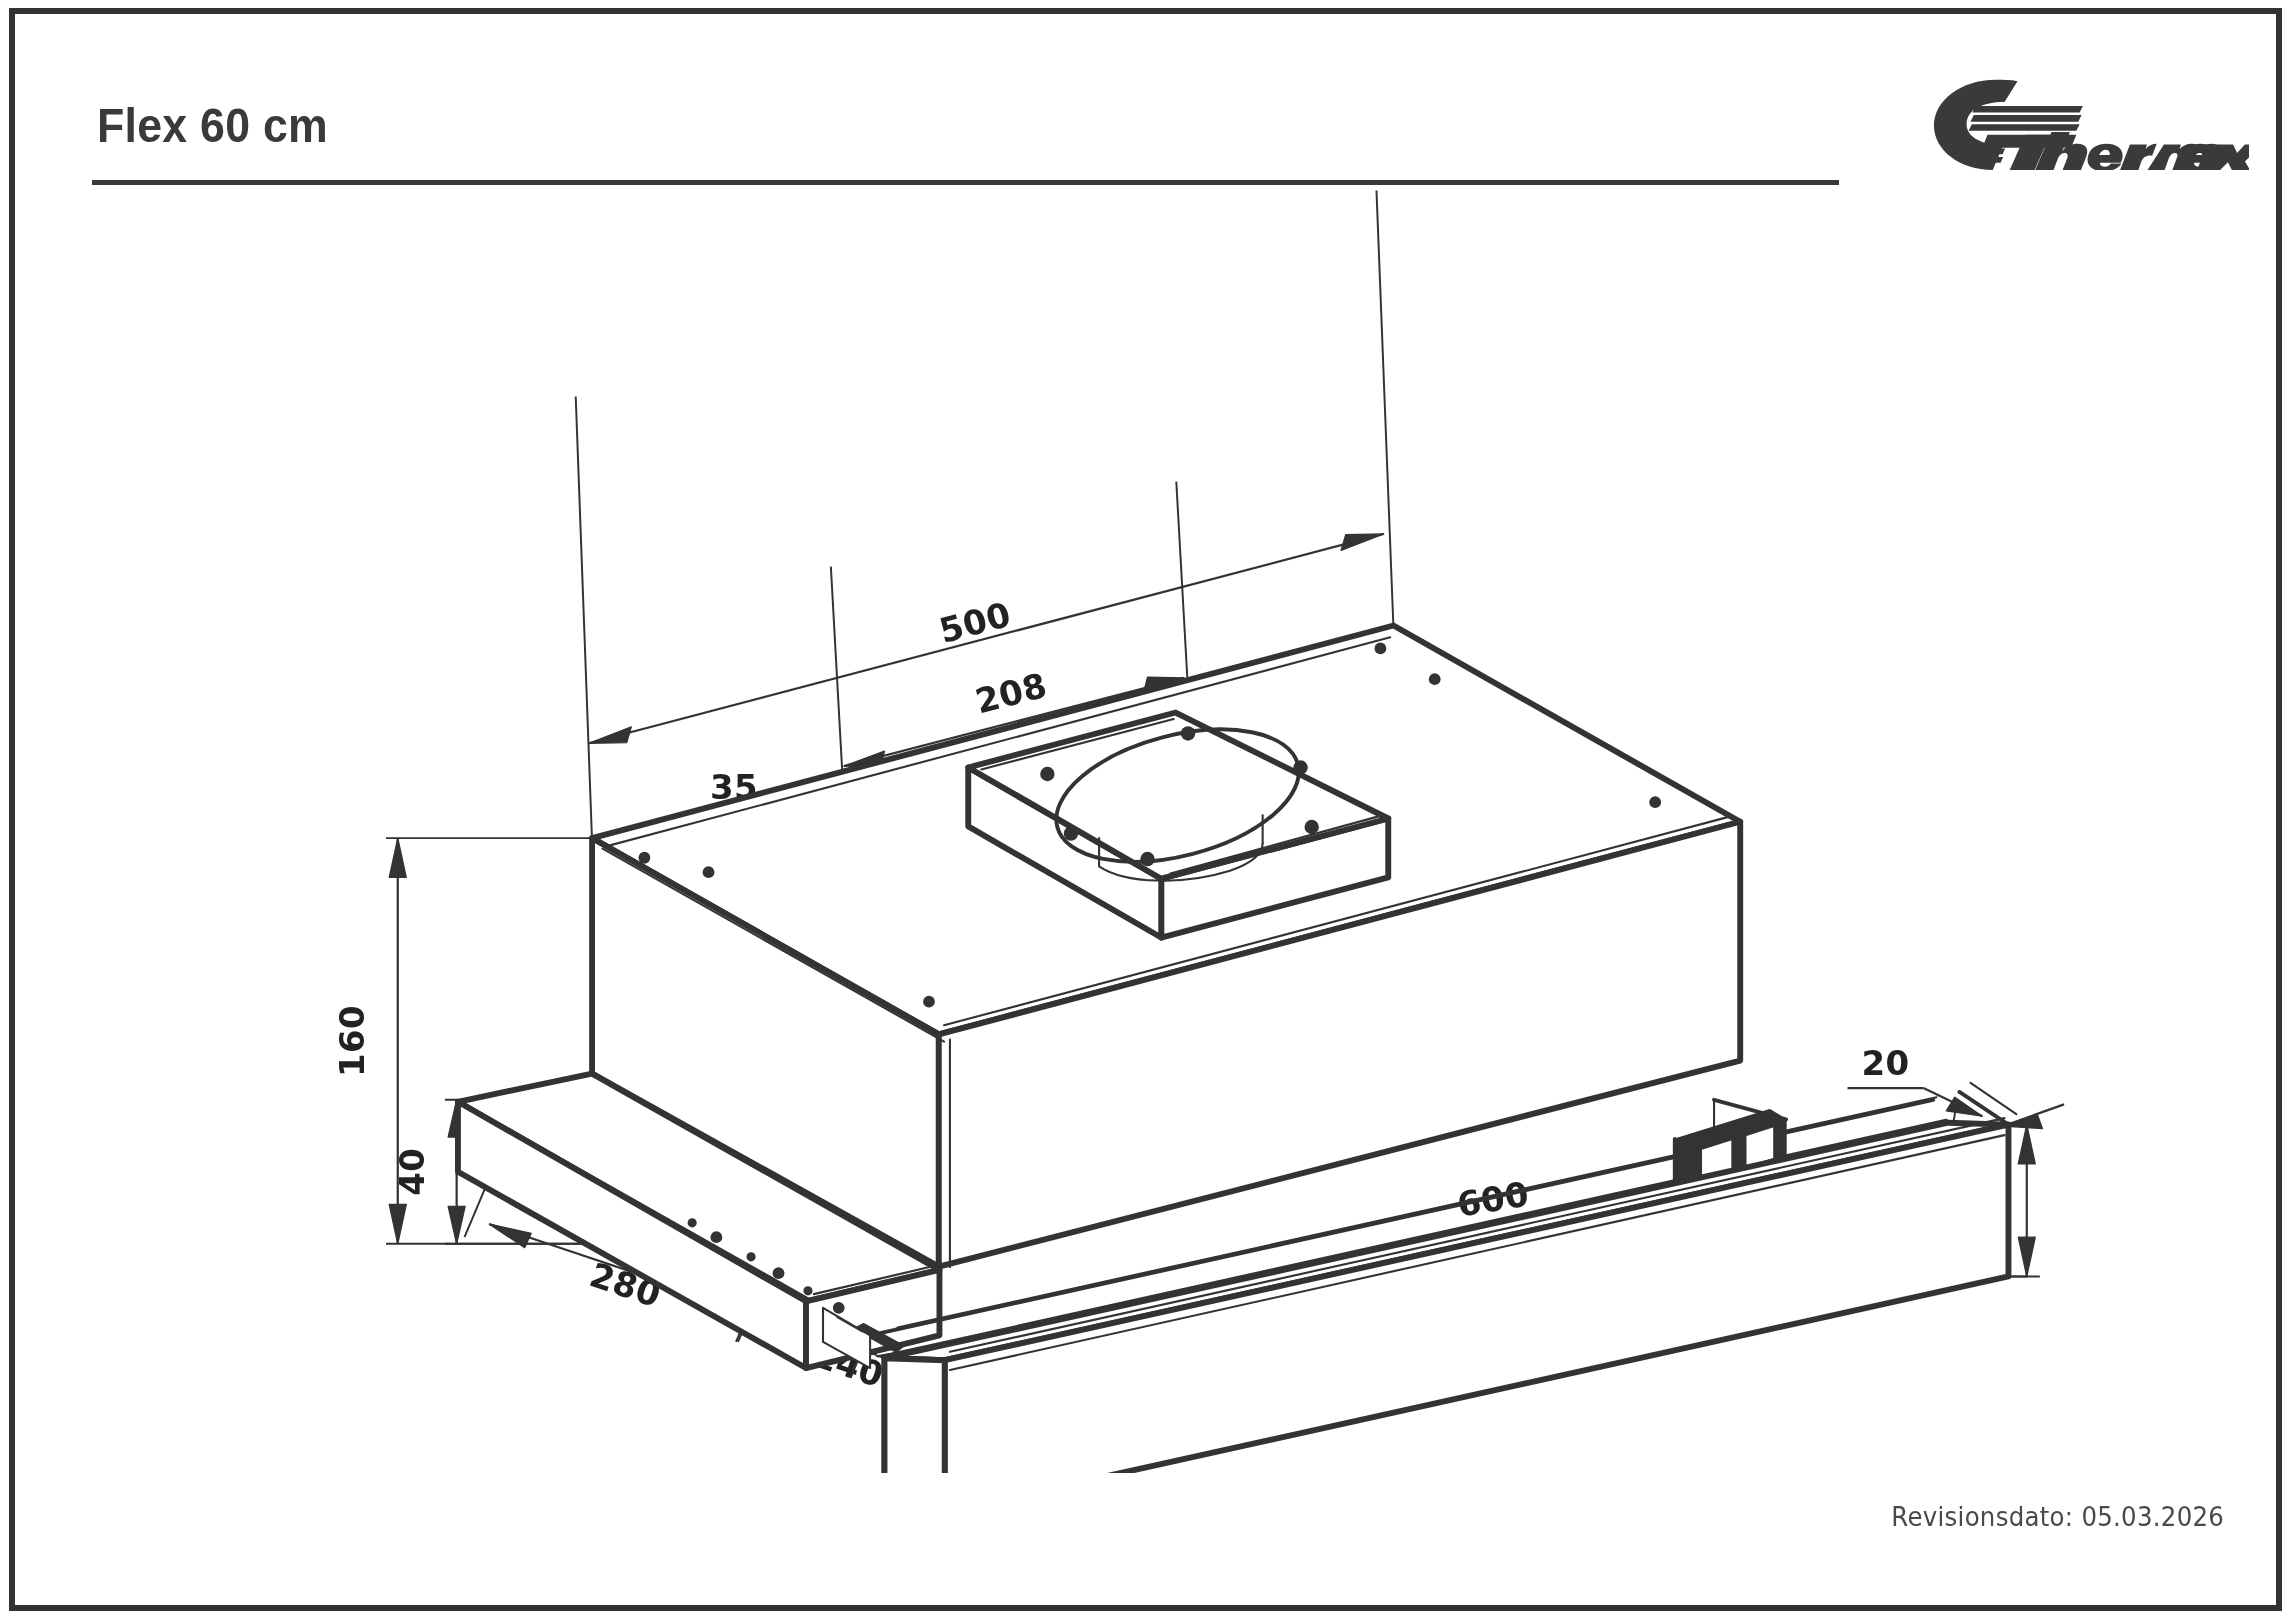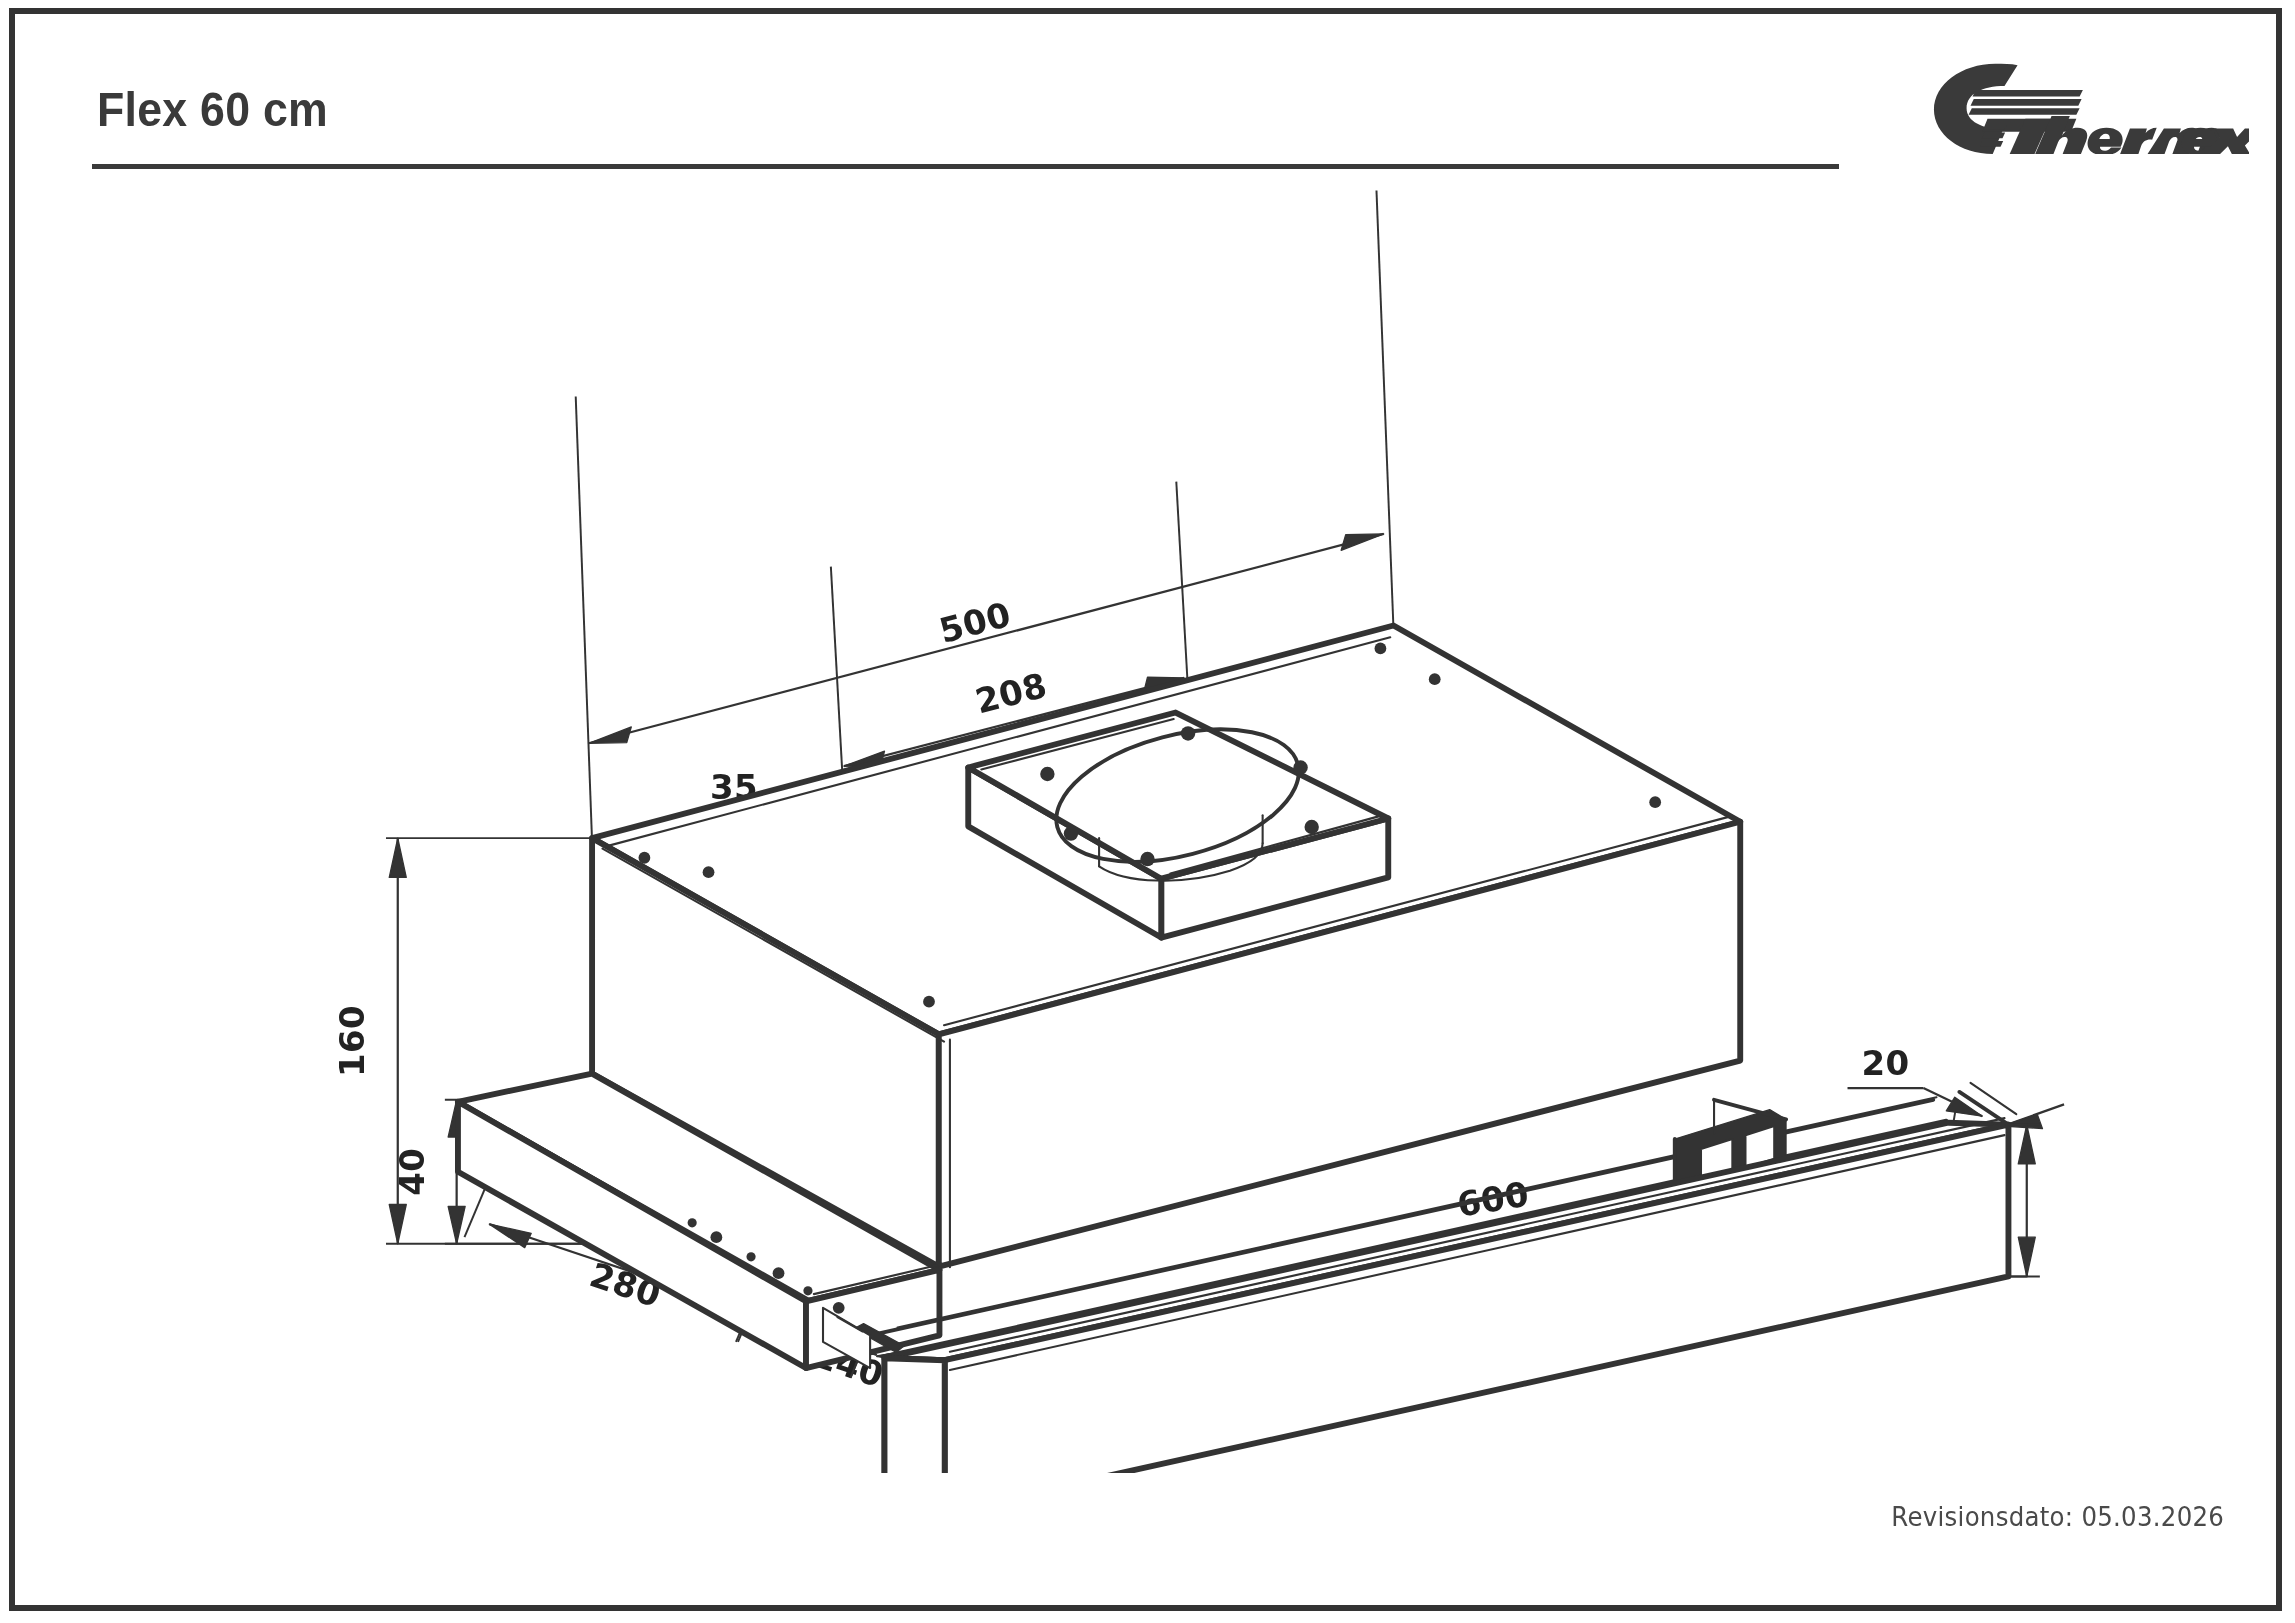--- a/index.html
+++ b/index.html
@@ -30,21 +30,21 @@
     width: 2273px;
     height: 1603px;
     border: 6.5px solid #333333;
     box-sizing: border-box;
     pointer-events: none;
   }
 
   
   .header {
     position: absolute;
-    left: 0; top: 0;
+    left: 0; top: 16px;
     width: 2295px;
     height: 196px;
   }
   .doc-title {
     position: absolute;
     left: 97px;
     top: 82px;
     font-size: 48px;
     font-weight: 700;
     color: #3a3a3a;

